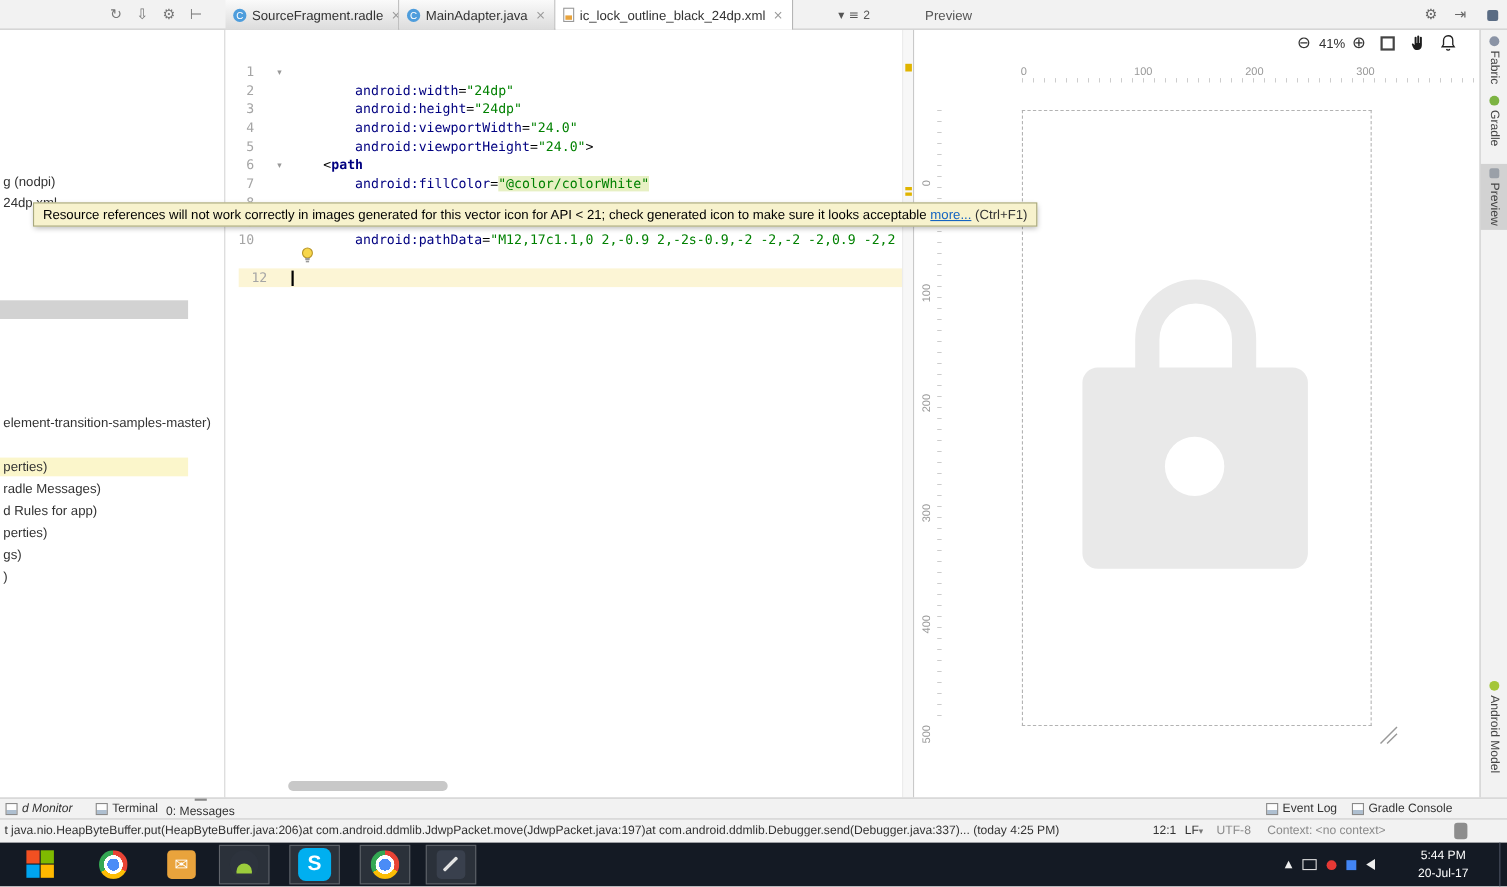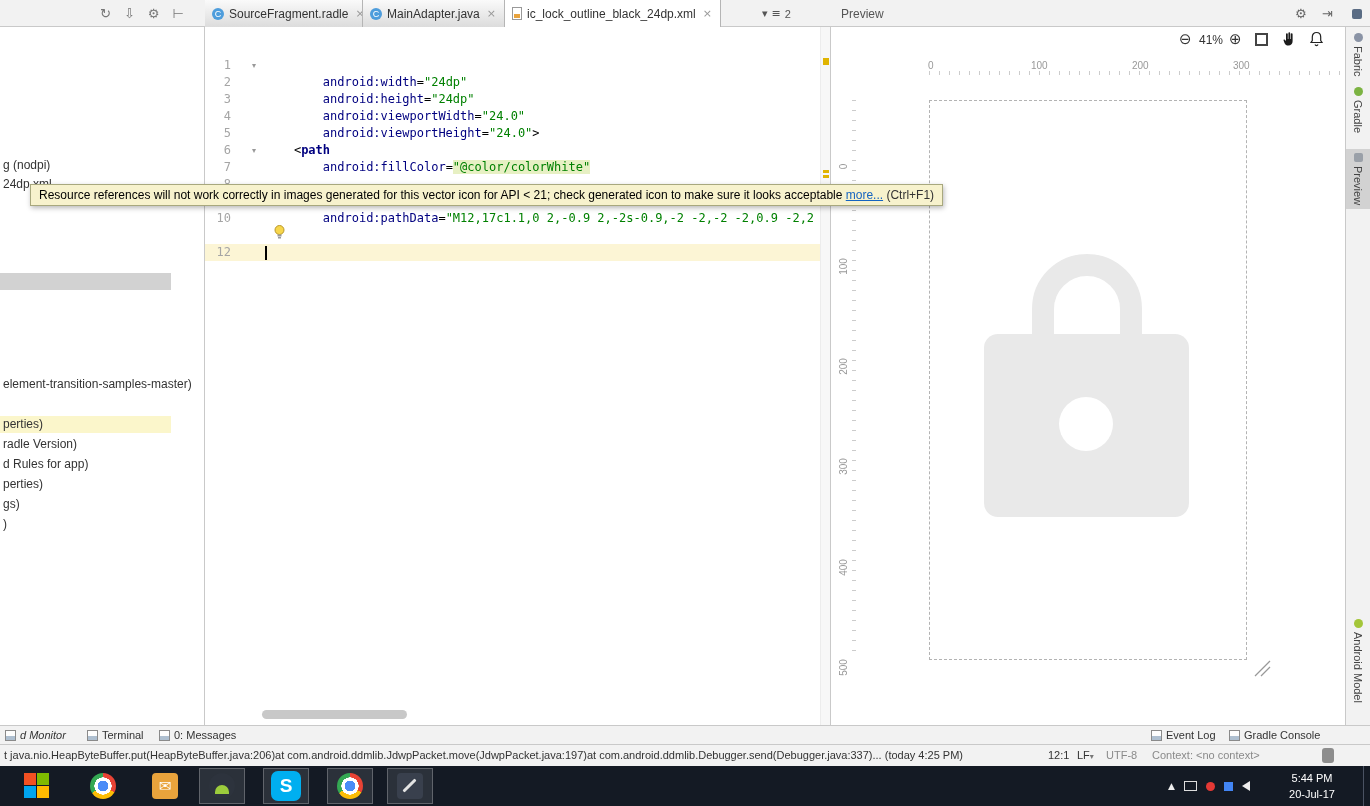--- a/index.html
+++ b/index.html
@@ -159,21 +159,21 @@
   <span id="preview-header-hide" class="glyph">⇥</span>
   <span id="fabric-mini-icon"></span>
 </div>
 
 <div id="project-panel">
     <div class="proj-row" style="top: 130px;"><span>g (nodpi)</span></div>
     <div class="proj-row" style="top: 149px;"><span>24dp.xml</span></div>
     <div class="proj-row sel" style="top: 246px;"><span></span></div>
     <div class="proj-row" style="top: 349px;"><span>element-transition-samples-master)</span></div>
     <div class="proj-row hi" style="top: 389px;"><span>perties)</span></div>
-    <div class="proj-row" style="top: 409px;"><span>radle Version)</span></div>
+    <div class="proj-row" style="top: 409px;"><span>radle Messages)</span></div>
     <div class="proj-row" style="top: 429px;"><span>d Rules for app)</span></div>
     <div class="proj-row" style="top: 449px;"><span>perties)</span></div>
     <div class="proj-row" style="top: 469px;"><span>gs)</span></div>
     <div class="proj-row" style="top: 489px;"><span>)</span></div>
   </div>
 
 <div id="editor">
   <span class="fold-marker glyph" style="top:30px">▾</span>
   <span class="fold-marker glyph" style="top:115px">▾</span>
 
@@ -209,21 +209,21 @@
       <span class="code"></span>
     </div>
     <div class="code-line" style="top: 166px;">
       <span class="ln">9</span>
       <span class="code"></span>
     </div>
     <div class="code-line" style="top: 183px;">
       <span class="ln">10</span>
       <span class="code"><span>        </span><span class="tk-attr">android:pathData</span><span class="tk-p">=</span><span class="tk-val">"M12,17c1.1,0 2,-0.9 2,-2s-0.9,-2 -2,-2 -2,0.9 -2,2 0.9</span></span>
     </div>
-    <div class="code-line cur" style="top: 217px;">
+    <div class="code-line cur" style="top: 217px; margin-left: 12px;">
       <span class="ln">12</span>
       <span class="code"></span>
     </div>
     <span id="color-swatch"></span>
     <span id="caret"></span>
     <svg id="bulb" width="13" height="16" viewBox="0 0 13 16">
     <circle cx="6.5" cy="6" r="4.5" fill="#f7d64b" stroke="#b9972b"></circle>
     <rect x="4.5" y="10.5" width="4" height="2" fill="#999"></rect>
     <rect x="5" y="13" width="3" height="1.5" fill="#999"></rect>
   </svg>
@@ -301,21 +301,21 @@
 
 <div id="toolwindow-bar">
     <div class="tw-item" style="left: 2px; font-style: italic;">
       <span class="tw-icon"></span>
       <span>d Monitor</span>
     </div>
     <div class="tw-item" style="left: 84px;">
       <span class="tw-icon"></span>
       <span>Terminal</span>
     </div>
-    <div class="tw-item" style="left: 156px;">
+    <div class="tw-item" style="left: 148px; flex-direction: column;">
       <span class="tw-icon"></span>
       <span>0: Messages</span>
     </div>
     <div class="tw-item" style="left: 1148px;">
       <span class="tw-icon"></span>
       <span>Event Log</span>
     </div>
     <div class="tw-item" style="left: 1226px;">
       <span class="tw-icon"></span>
       <span>Gradle Console</span>

